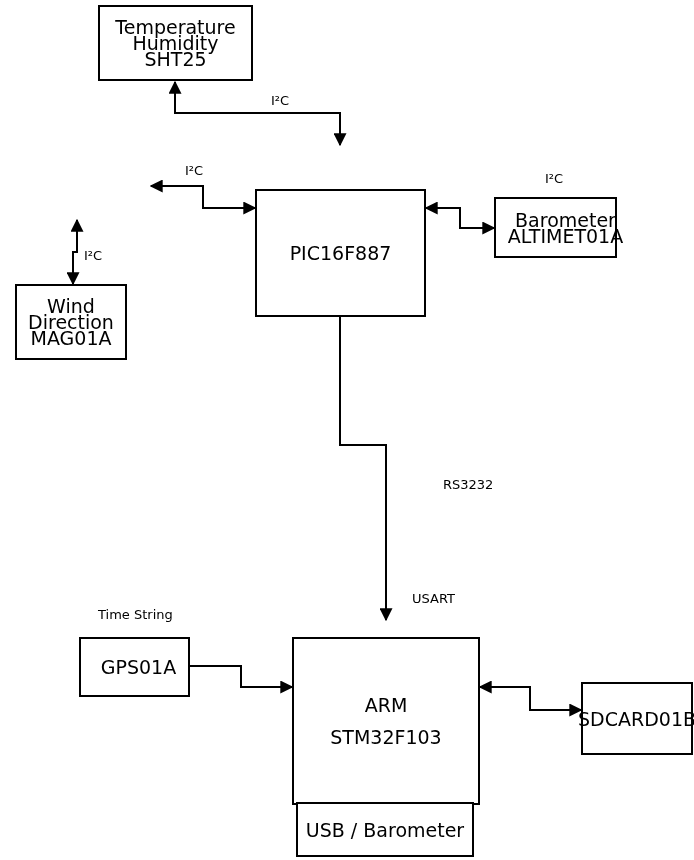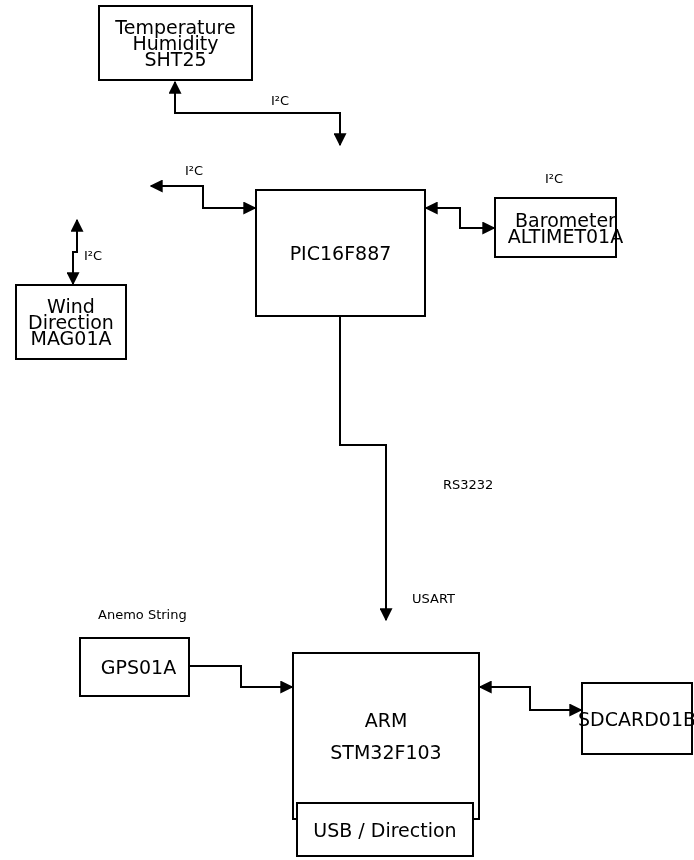--- a/index.html
+++ b/index.html
@@ -86,35 +86,35 @@
 Direction
 MAG01A</div>
 
   <div class="node" style="left:255px; top:144px; width:171px; height:128px;margin-top:45px;">PIC16F887</div>
 
   <div class="node" style="left:494px; top:197px; width:123px; height:61px;padding-left:20px;">Barometer
 ALTIMET01A</div>
 
   <div class="node" style="left:79px; top:637px; width:111px; height:60px;padding-left:8px;">GPS01A</div>
 
-  <div class="node" style="left:292px; top:652px; width:188px; height:168px;">ARM
+  <div class="node" style="left:292px; top:637px; width:188px; height:168px;">ARM
 
 STM32F103</div>
 
   <div class="node" style="left:581px; top:682px; width:112px; height:73px;">SDCARD01B</div>
 
-  <div class="node" style="left:296px; top:802px; width:178px; height:55px;">USB / Direction</div>
+  <div class="node" style="left:296px; top:802px; width:178px; height:55px;">USB / Barometer</div>
 
   <span class="edge-label" style="left:271px; top:93px;">I²C</span>
 
   <span class="edge-label" style="left:185px; top:163px;">I²C</span>
 
   <span class="edge-label" style="left:84px; top:248px;">I²C</span>
 
   <span class="edge-label" style="left:545px; top:171px;">I²C</span>
 
   <span class="edge-label" style="left:416px; top:477px;margin-left:27px;">RS3232</span>
 
   <span class="edge-label" style="left:412px; top:591px;">USART</span>
 
-  <span class="edge-label" style="left:98px; top:607px;">Anemo String</span>
+  <span class="edge-label" style="left:98px; top:607px;">Time String</span>
 
 </div>
 
 </body></html>

